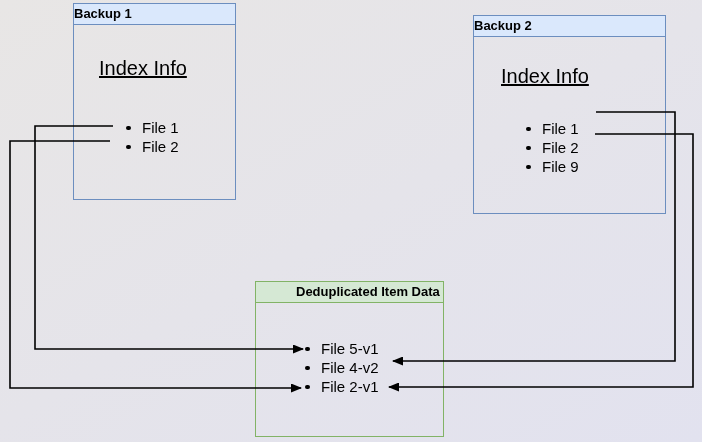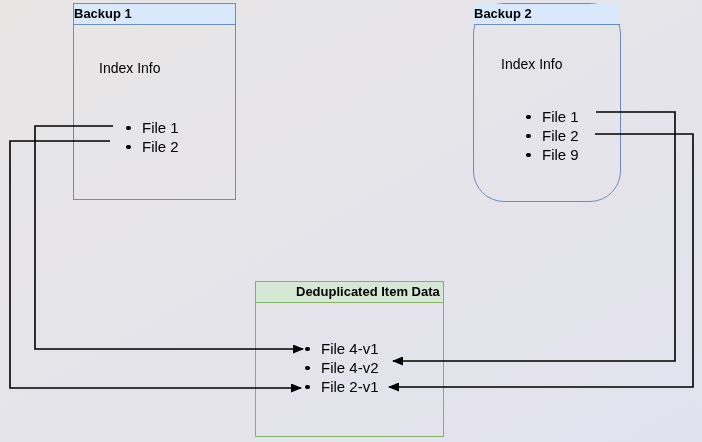--- a/index.html
+++ b/index.html
@@ -24,23 +24,24 @@
     height: 20px;
     line-height: 20px;
     font-weight: bold;
     font-size: 13px;
     white-space: nowrap;
   }
   .blue  .box-header { background: var(--blue-fill, #dae8fc);  border-bottom: 1.5px solid var(--blue-border, #6c8ebf); }
   .green .box-header { background: var(--green-fill, #d5e8d4); border-bottom: 1.5px solid var(--green-border, #82b366); padding-left: 40px; }
   .index-label {
     position: absolute;
-    font-size: 14px;
+    font-size: 20px;
     line-height: 17px;
     white-space: nowrap;
+    text-decoration: underline;
   }
   .file-list {
     position: absolute;
     margin: 0;
     padding: 0;
     list-style: none;
     font-size: 15px;
   }
   .file-list li {
     position: relative;
@@ -53,21 +54,21 @@
     position: absolute;
     left: 0;
     top: 7.5px;
     width: 4.5px;
     height: 4.5px;
     border-radius: 50%;
     background: var(--text, #000);
   }
   
   .backup1 { left: 73px;  top: 3px;   width: 163px; height: 197px; }
-  .backup2 { left: 473px; top: 3px;   width: 148px; height: 199px; border-radius: 31px; }
+  .backup2 { left: 473px; top: 15px;   width: 193px; height: 199px; }
   .dedup   { left: 255px; top: 281px; width: 189px; height: 156px; }
 
   .backup1 .index-label { left: 25px; top: 56px; }
   .backup2 .index-label { left: 27px; top: 52px; }
 
   .backup1 .file-list { left: 52px; top: 114px; }
   .backup2 .file-list { left: 52px; top: 103px; }
   .dedup   .file-list { left: 49px; top: 57px;  }
 
   .arrows {
@@ -103,21 +104,21 @@
     <ul class="file-list">
       <li>File 1</li>
       <li>File 2</li>
       <li>File 9</li>
     </ul>
   </section>
 
   <section class="box green dedup">
     <div class="box-header">Deduplicated Item Data</div>
     <ul class="file-list">
-      <li>File 4-v1</li>
+      <li>File 5-v1</li>
       <li>File 4-v2</li>
       <li>File 2-v1</li>
     </ul>
   </section>
 
   <svg class="arrows" viewBox="0 0 702 442" xmlns="http://www.w3.org/2000/svg">
     <defs>
       <marker id="ah" markerUnits="userSpaceOnUse" markerWidth="11" markerHeight="9" refX="10" refY="4.5" orient="auto">
         <path class="head" d="M0,0 L11,4.5 L0,9 Z"></path>
       </marker>

